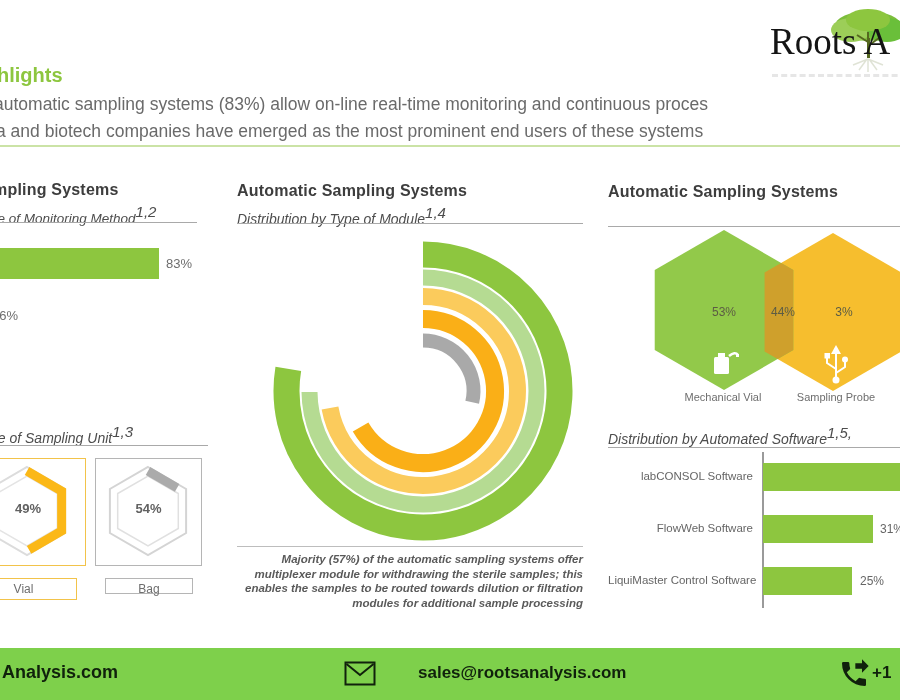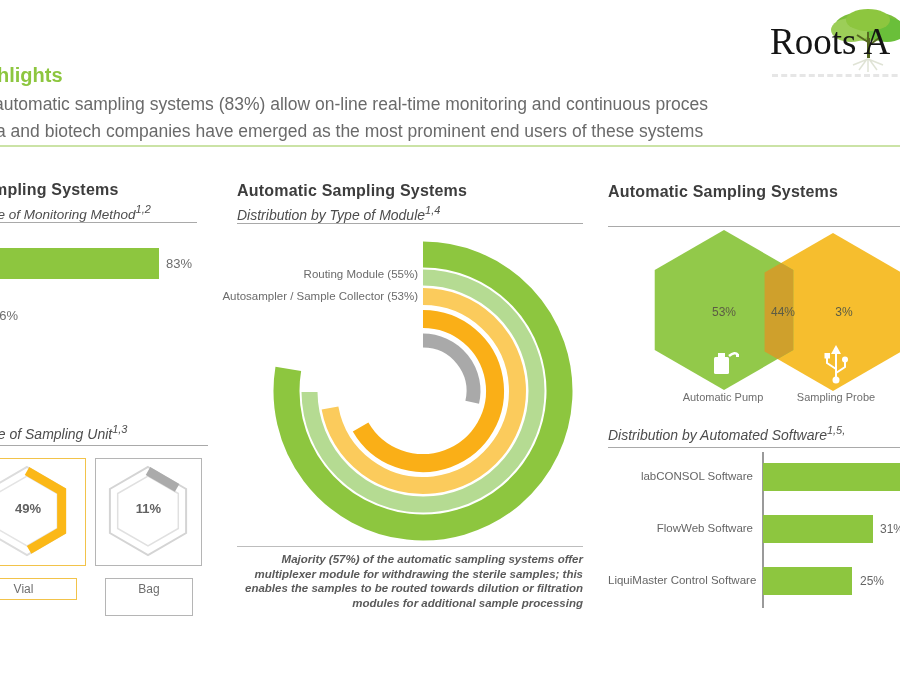--- a/index.html
+++ b/index.html
@@ -1,21 +1,21 @@
 <!DOCTYPE html>
 <html><head>
 <meta charset="utf-8">
 <style>
   html,body{margin:0;padding:0;background:#fff;}
   #slide{position:relative;width:900px;height:700px;background:#ffffff;overflow:hidden;
          font-family:"Liberation Sans", sans-serif;}
   .abs{position:absolute;}
   .colTitle{font-size:16px;font-weight:bold;color:#3d3d3d;letter-spacing:.2px;white-space:nowrap;}
   .colSub{font-size:13.5px;font-style:italic;color:#4d4d4d;white-space:nowrap;}
-  .colSub sup{font-size:11px;}
+  .colSub sup{font-size:15px;}
   .divider{height:1px;background:#a9a9a9;}
   .pctLabel{font-size:13px;color:#6e6e6e;white-space:nowrap;}
   .donutLabel{font-size:11.5px;color:#6b6b6b;text-align:right;white-space:nowrap;}
   .vennPct{font-size:12px;color:#5c5c44;text-align:center;}
   .vennName{font-size:11px;color:#6e6e6e;text-align:center;white-space:nowrap;}
   .swLabel{font-size:11.5px;color:#666;text-align:right;white-space:nowrap;}
   .swPct{font-size:12px;color:#666;white-space:nowrap;}
   .gaugePct{font-size:13px;font-weight:bold;color:#616161;text-align:center;}
   .unitBox{background:#fff;box-sizing:border-box;}
   .unitName{font-size:12px;color:#6e6e6e;text-align:center;line-height:20px;}
@@ -75,31 +75,29 @@
   </svg>
   <div class="gaugePct abs" style="left:-30px;top:501px;width:116px;">49%</div>
   <div class="unitBox unitName abs" style="left:-30px;top:578px;width:107px;height:22px;border:1.5px solid #F2C34A;">Vial</div>
 
   <div class="unitBox abs" style="left:95px;top:458px;width:107px;height:108px;border:1.5px solid #b5b5b5;"></div>
   <svg class="abs" style="left:95px;top:458px;" width="107" height="108" viewBox="0 0 107 108">
     <polygon fill="none" stroke="#d4d4d4" stroke-width="2" points="53,9 91.10511776651529,31 91.10511776651529,75 53,97 14.8948822334847,75 14.8948822334847,31"></polygon>
     <polygon fill="none" stroke="#e0e0e0" stroke-width="1.5" points="53,18 83.31088913245534,35.5 83.31088913245534,70.5 53,88 22.68911086754465,70.5 22.68911086754465,35.5"></polygon>
     <polygon id="bag-arc" fill="none" stroke="#ABABAB" stroke-width="9" pathLength="100" points="53,13 87.64101615137754,33 87.64101615137754,73 53,93 18.358983848622458,73 18.358983848622458,33" stroke-dasharray="14 86"></polygon>
   </svg>
-  <div class="gaugePct abs" style="left:95px;top:501px;width:107px;">11%</div>
-  <div class="unitBox unitName abs" style="left:105px;top:578px;width:88px;height:38px;border:1.5px solid #b5b5b5;">Bag</div>
+  <div class="gaugePct abs" style="left:95px;top:501px;width:107px;">54%</div>
+  <div class="unitBox unitName abs" style="left:105px;top:578px;width:88px;height:16px;border:1.5px solid #b5b5b5;">Bag</div>
 
   <div class="colTitle abs" style="left:237px;top:182px;">Automatic Sampling Systems</div>
   <div class="colSub abs" style="left:237px;top:204px;font-size:14px;">
     <span>Distribution by Type of Module</span><sup>1,4</sup>
   </div>
   <div class="divider abs" style="left:237px;top:223px;width:346px;"></div>
 
-  <div class="donutLabel abs" style="left:150px;top:268px;width:268px;">Routing Module (55%)</div>
-  <div class="donutLabel abs" style="left:150px;top:290px;width:268px;">Autosampler / Sample Collector (53%)</div>
 
   <svg id="donut-rings" class="abs" style="left:263px;top:233px;" width="320" height="320" viewBox="0 0 320 320">
       <path d="M 160 21.5 A 136.5 136.5 0 1 1 25.3 135.9" fill="none" stroke="#8DC63F" stroke-width="26"></path>
       <path d="M 160 44.5 A 113.5 113.5 0 1 1 46.5 159.0" fill="none" stroke="#B5DB92" stroke-width="16"></path>
       <path d="M 160 63.5 A 94.5 94.5 0 1 1 67.0 174.9" fill="none" stroke="#FBCB5C" stroke-width="17"></path>
       <path d="M 160 86 A 72 72 0 1 1 97.6 193.9" fill="none" stroke="#FAAF17" stroke-width="18"></path>
       <path d="M 160 107.5 A 50.5 50.5 0 0 1 209.2 169.3" fill="none" stroke="#A9A9A9" stroke-width="14"></path>
     </svg>
 
   <div class="divider abs" style="left:237px;top:546px;width:346px;background:#bdbdbd;"></div>
@@ -133,21 +131,21 @@
       <circle cx="0" cy="18" r="3.5" stroke="none"></circle>
       <path d="M0,7 L-9,1 L-9,-4" fill="none"></path>
       <rect x="-11.5" y="-9" width="5.5" height="5.5" stroke="none"></rect>
       <path d="M0,11 L9,5 L9,0" fill="none"></path>
       <circle cx="9" cy="-2.5" r="3" stroke="none"></circle>
     </g>
   </svg>
   <div class="vennPct abs" style="left:694px;top:305px;width:60px;">53%</div>
   <div class="vennPct abs" style="left:753px;top:305px;width:60px;">44%</div>
   <div class="vennPct abs" style="left:814px;top:305px;width:60px;">3%</div>
-  <div class="vennName abs" style="left:648px;top:391px;width:150px;">Automatic Pump</div>
+  <div class="vennName abs" style="left:648px;top:391px;width:150px;">Mechanical Vial</div>
   <div class="vennName abs" style="left:761px;top:391px;width:150px;">Sampling Probe</div>
 
   <div class="colSub abs" style="left:608px;top:424px;font-size:14px;">
     <span>Distribution by Automated Software</span><sup>1,5,</sup>
   </div>
   <div class="divider abs" style="left:608px;top:447px;width:292px;"></div>
 
   <div class="abs" style="left:762px;top:452px;width:1.5px;height:156px;background:#9a9a9a;"></div>
 
   <div class="swLabel abs" style="left:608px;top:470px;width:145px;">labCONSOL Software</div>
@@ -155,14 +153,27 @@
   <div class="swPct abs" style="left:930px;top:470px;"></div>
 
   <div class="swLabel abs" style="left:608px;top:522px;width:145px;">FlowWeb Software</div>
   <div class="sw-bar abs" style="left: 763px; top: 515px; height: 28px; background: rgb(141, 198, 63); width: 110.05px;"></div>
   <div class="swPct abs" style="left:880px;top:522px;">31%</div>
 
   <div class="swLabel abs" style="left:608px;top:574px;width:145px;">LiquiMaster Control Software</div>
   <div class="sw-bar abs" style="left: 763px; top: 567px; height: 28px; background: rgb(141, 198, 63); width: 88.75px;"></div>
   <div class="swPct abs" style="left:860px;top:574px;">25%</div>
 
+  <div class="abs" style="left:0;top:648px;width:900px;height:52px;background:#7ED04B;">
+    <div class="footText abs" style="left:2px;top:14px;font-size:18px;">Analysis.com</div>
+    <svg class="abs" style="left:344px;top:13px;" width="32" height="25" viewBox="0 0 32 25">
+      <rect x="1.5" y="1.5" width="29" height="22" fill="none" stroke="#10210c" stroke-width="2"></rect>
+      <path d="M2.5 3 L16 14 L29.5 3" fill="none" stroke="#10210c" stroke-width="2"></path>
+    </svg>
+    <div class="footText abs" style="left:418px;top:15px;">sales@rootsanalysis.com</div>
+    <svg class="abs" style="left:838px;top:10px;" width="32" height="32" viewBox="0 0 24 24">
+      <path fill="#10210c" d="M18 11l5-5-5-5v3h-5v4h5v3z"></path>
+      <path fill="#10210c" d="M20 15.5c-1.25 0-2.45-.2-3.57-.57a1 1 0 0 0-1.02.24l-2.2 2.2a15.05 15.05 0 0 1-6.59-6.59l2.2-2.21a.96.96 0 0 0 .25-1A11.36 11.36 0 0 1 8.5 4 1 1 0 0 0 7.5 3H4a1 1 0 0 0-1 1 17 17 0 0 0 17 17 1 1 0 0 0 1-1v-3.5a1 1 0 0 0-1-1z"></path>
+    </svg>
+    <div class="footText abs" style="left:872px;top:15px;">+1</div>
+  </div>
 
 </div>
 
 </body></html>

